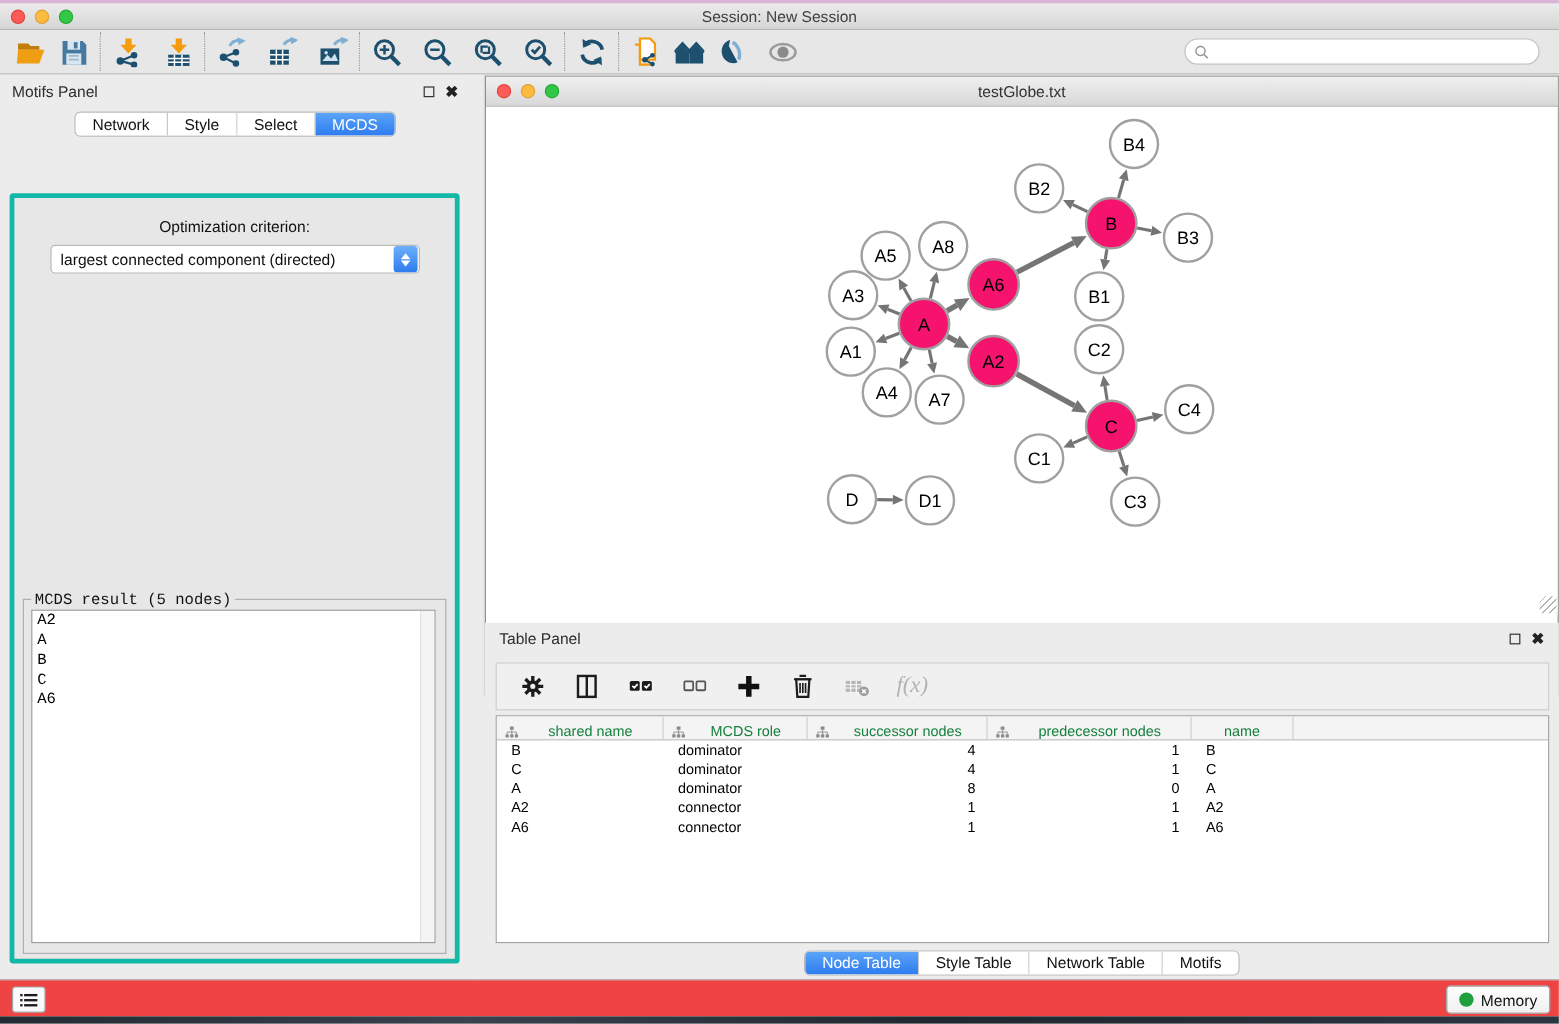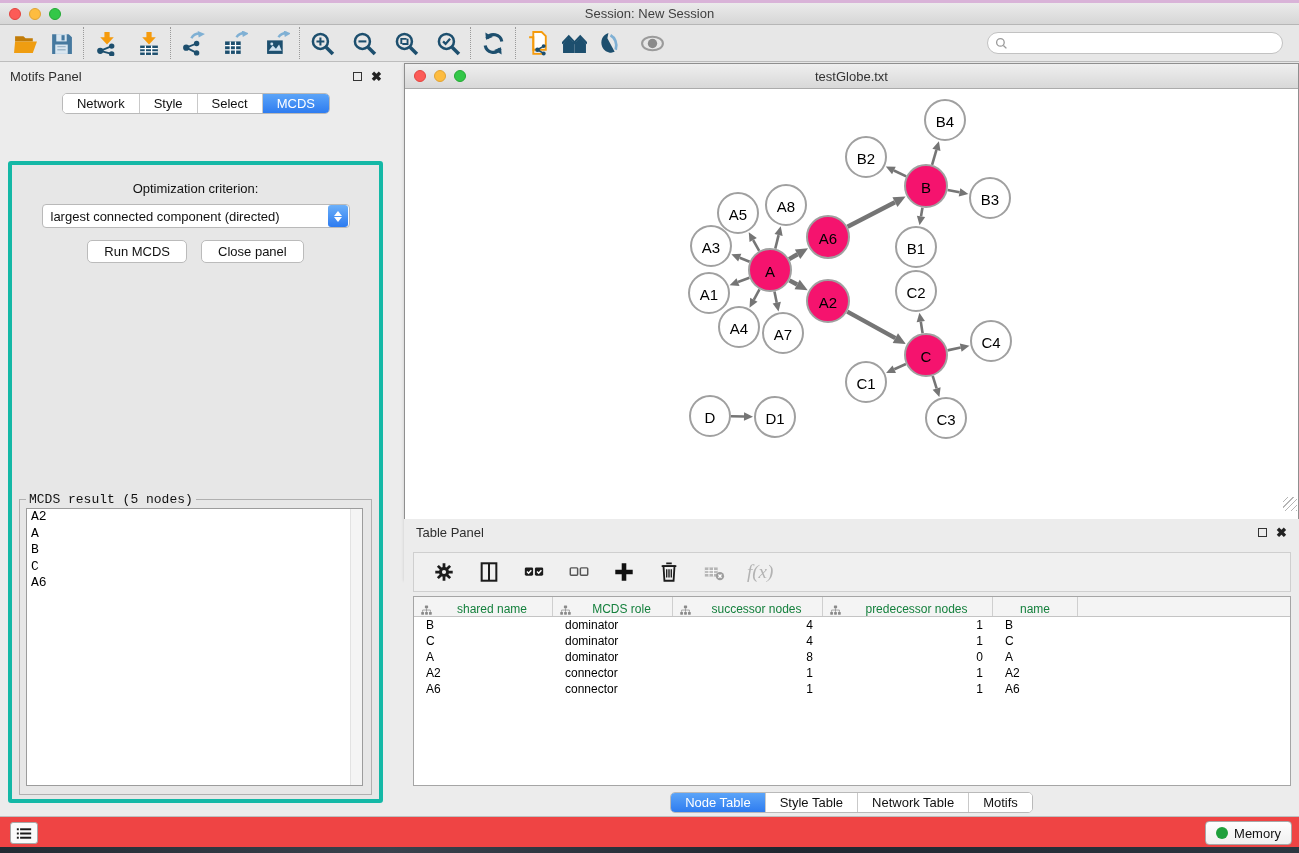--- a/index.html
+++ b/index.html
@@ -307,24 +307,20 @@
         </div>
     </div>
     <div class="cp-body">
       <div class="opt-label">Optimization criterion:</div>
       <div class="dropdown">
         <span class="dd-text">largest connected component (directed)</span>
         <span class="dd-stepper">
             <span class="up"></span>
             <span class="dn"></span>
           </span>
-      </div>
-      <div class="cp-buttons">
-        <button class="btn">Run MCDS</button>
-        <button class="btn">Close panel</button>
       </div>
       <div class="fieldset">
         <span class="legend">MCDS result (5 nodes)</span>
         <div class="listbox">
           <div id="mcds-items">
               <div class="list-item">A2</div>
               <div class="list-item">A</div>
               <div class="list-item">B</div>
               <div class="list-item">C</div>
               <div class="list-item">A6</div>

